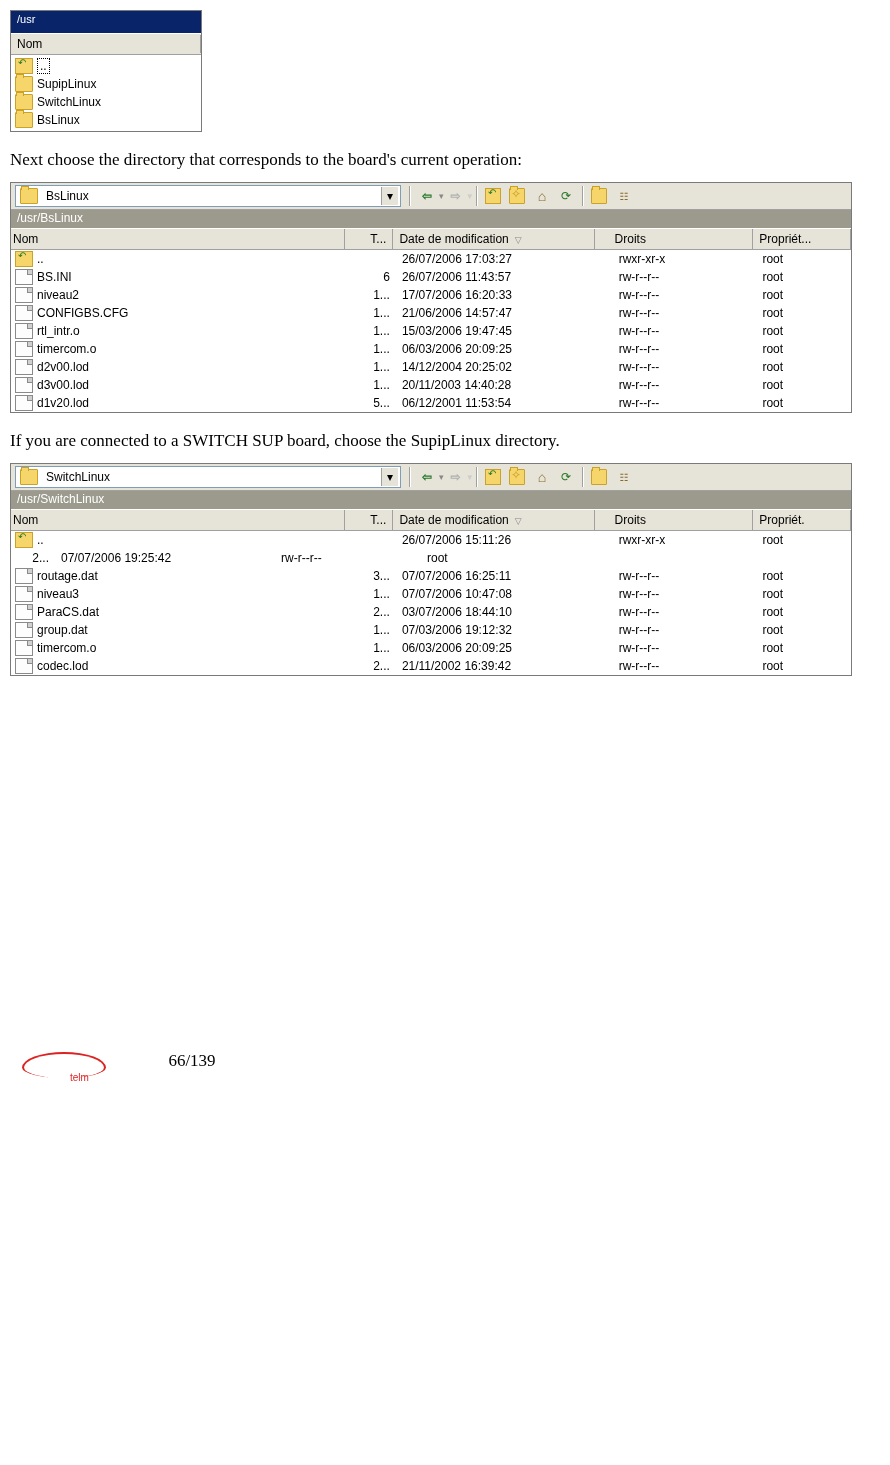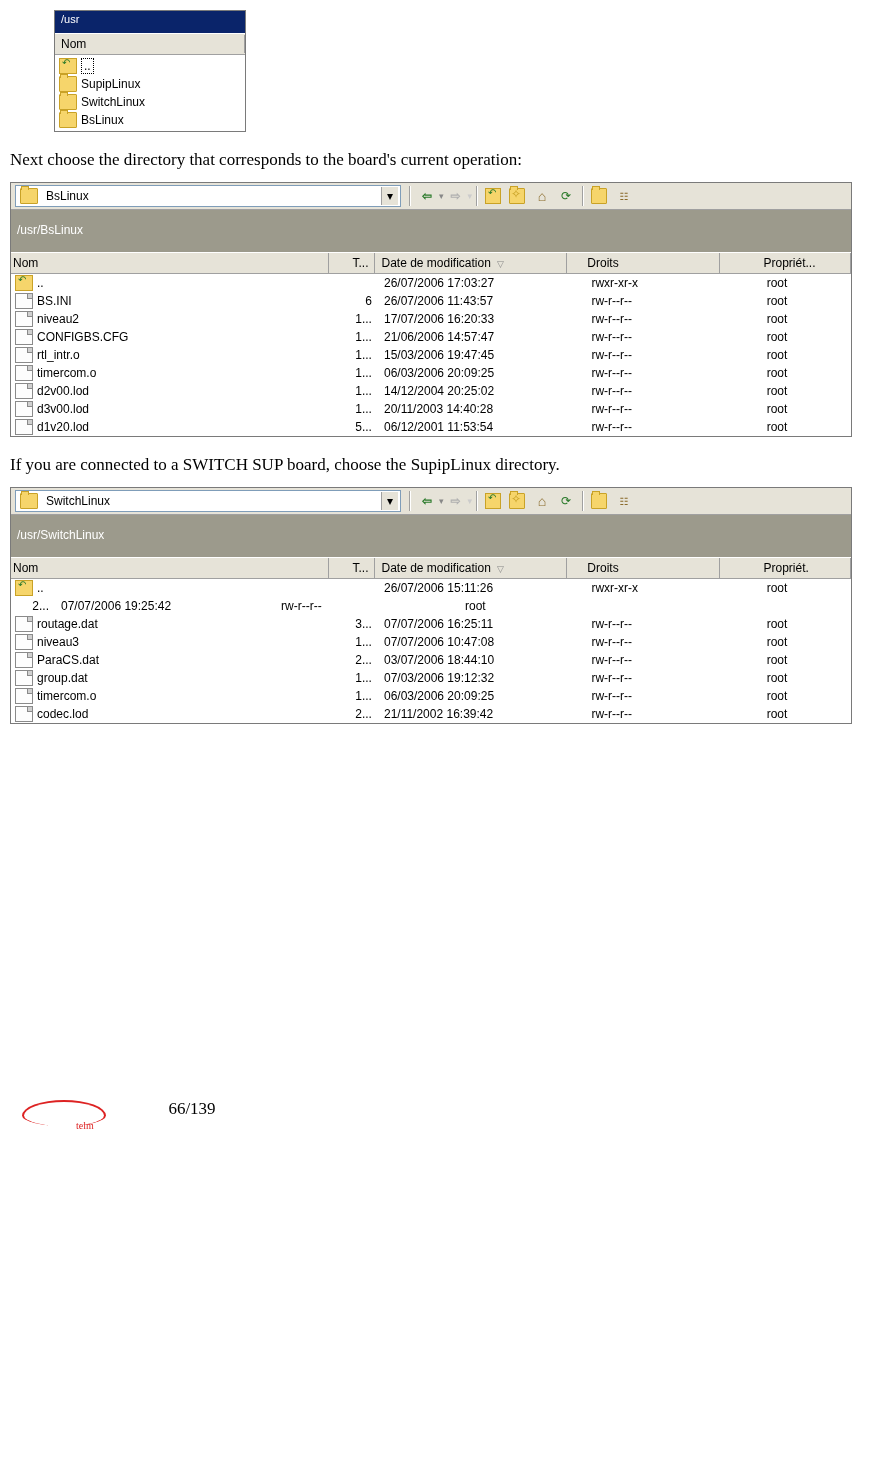--- a/index.html
+++ b/index.html
@@ -80,61 +80,61 @@
   .fwd-icon { color:#b0b0b0; font-weight:bold; }
   .home-icon::before { content:"⌂"; color:#8a6a2a; font-size:14px;}
   .new-icon::before { content:"✧"; color:#c9a227; }
   .refresh-icon::before { content:"⟳"; color:#2a7a2a; }
   .tree-icon::before { content:"☷"; color:#8a6a2a; font-size:10px;}
   
   .pathbar {
     background: #9c9a8c; color:#fff;
     font-family: Tahoma, Arial, sans-serif;
     font-size: 12px;
-    padding: 13px 6px;
+    padding: 1px 6px;
     height: 16px;
   }
   
   .hcell {
     border-right: 1px solid #a0a0a0;
     padding: 3px 6px;
     font-family: Tahoma, Arial, sans-serif;
     font-size: 12px;
     background: #e6e3d8;
   }
   .file-table { width: 100%; }
   .file-table .header-row { display:flex; }
   .row { display:flex; align-items:center; height:18px; font-family:Tahoma,Arial,sans-serif; font-size:12px; }
   .c-name { width: 345px; display:flex; align-items:center; padding-left:2px;}
   .c-size { width: 38px; text-align:right; padding-right:6px;}
   .c-date { width: 200px; padding-left:6px;}
   .c-perm { width: 140px; padding-left:6px;margin-left:14px;}
-  .c-own  { width: 90px; padding-left:6px;margin-left:38px;}
+  .c-own  { width: 90px; padding-left:6px;}
   .sort-arrow { font-size:9px; color:#888; margin-left:6px;}
   
-  .small-shot { width: 190px; margin-left: 44px; }
+  .small-shot { width: 190px; }
   
   .footer {
     position: relative;
     margin-top: 70px;
     padding: 20px 12px 10px 12px;
     font-family: "Times New Roman", serif;
     font-size: 17px;
     color: #000;
     display:flex; align-items:center;
   }
   .logo {
     width: 100px; height: 34px; margin-right: 30px;
     display:flex; align-items:flex-end;
   }
   .logo-swirl {
     width: 80px; height: 24px; border: 2px solid #d22; border-radius: 50% 50% 50% 50% / 60% 60% 40% 40%;
     border-bottom: none; position: relative;
   }
-  .logo-text { color:#d22; font-family: Liberation Serif, serif; font-size:10px; position:absolute; left:52px; top:18px;}
+  .logo-text { color:#d22; font-family: Liberation Sans, sans-serif; font-size:10px; position:absolute; left:46px; top:18px;}
   .footer-title { flex:1; }
   .footer-page { width:80px; text-align:center; }
 </style>
 </head>
 <body>
 
 <div class="page">
 
   <div class="shot small-shot">
     <div class="titlebar sans">/usr</div>

